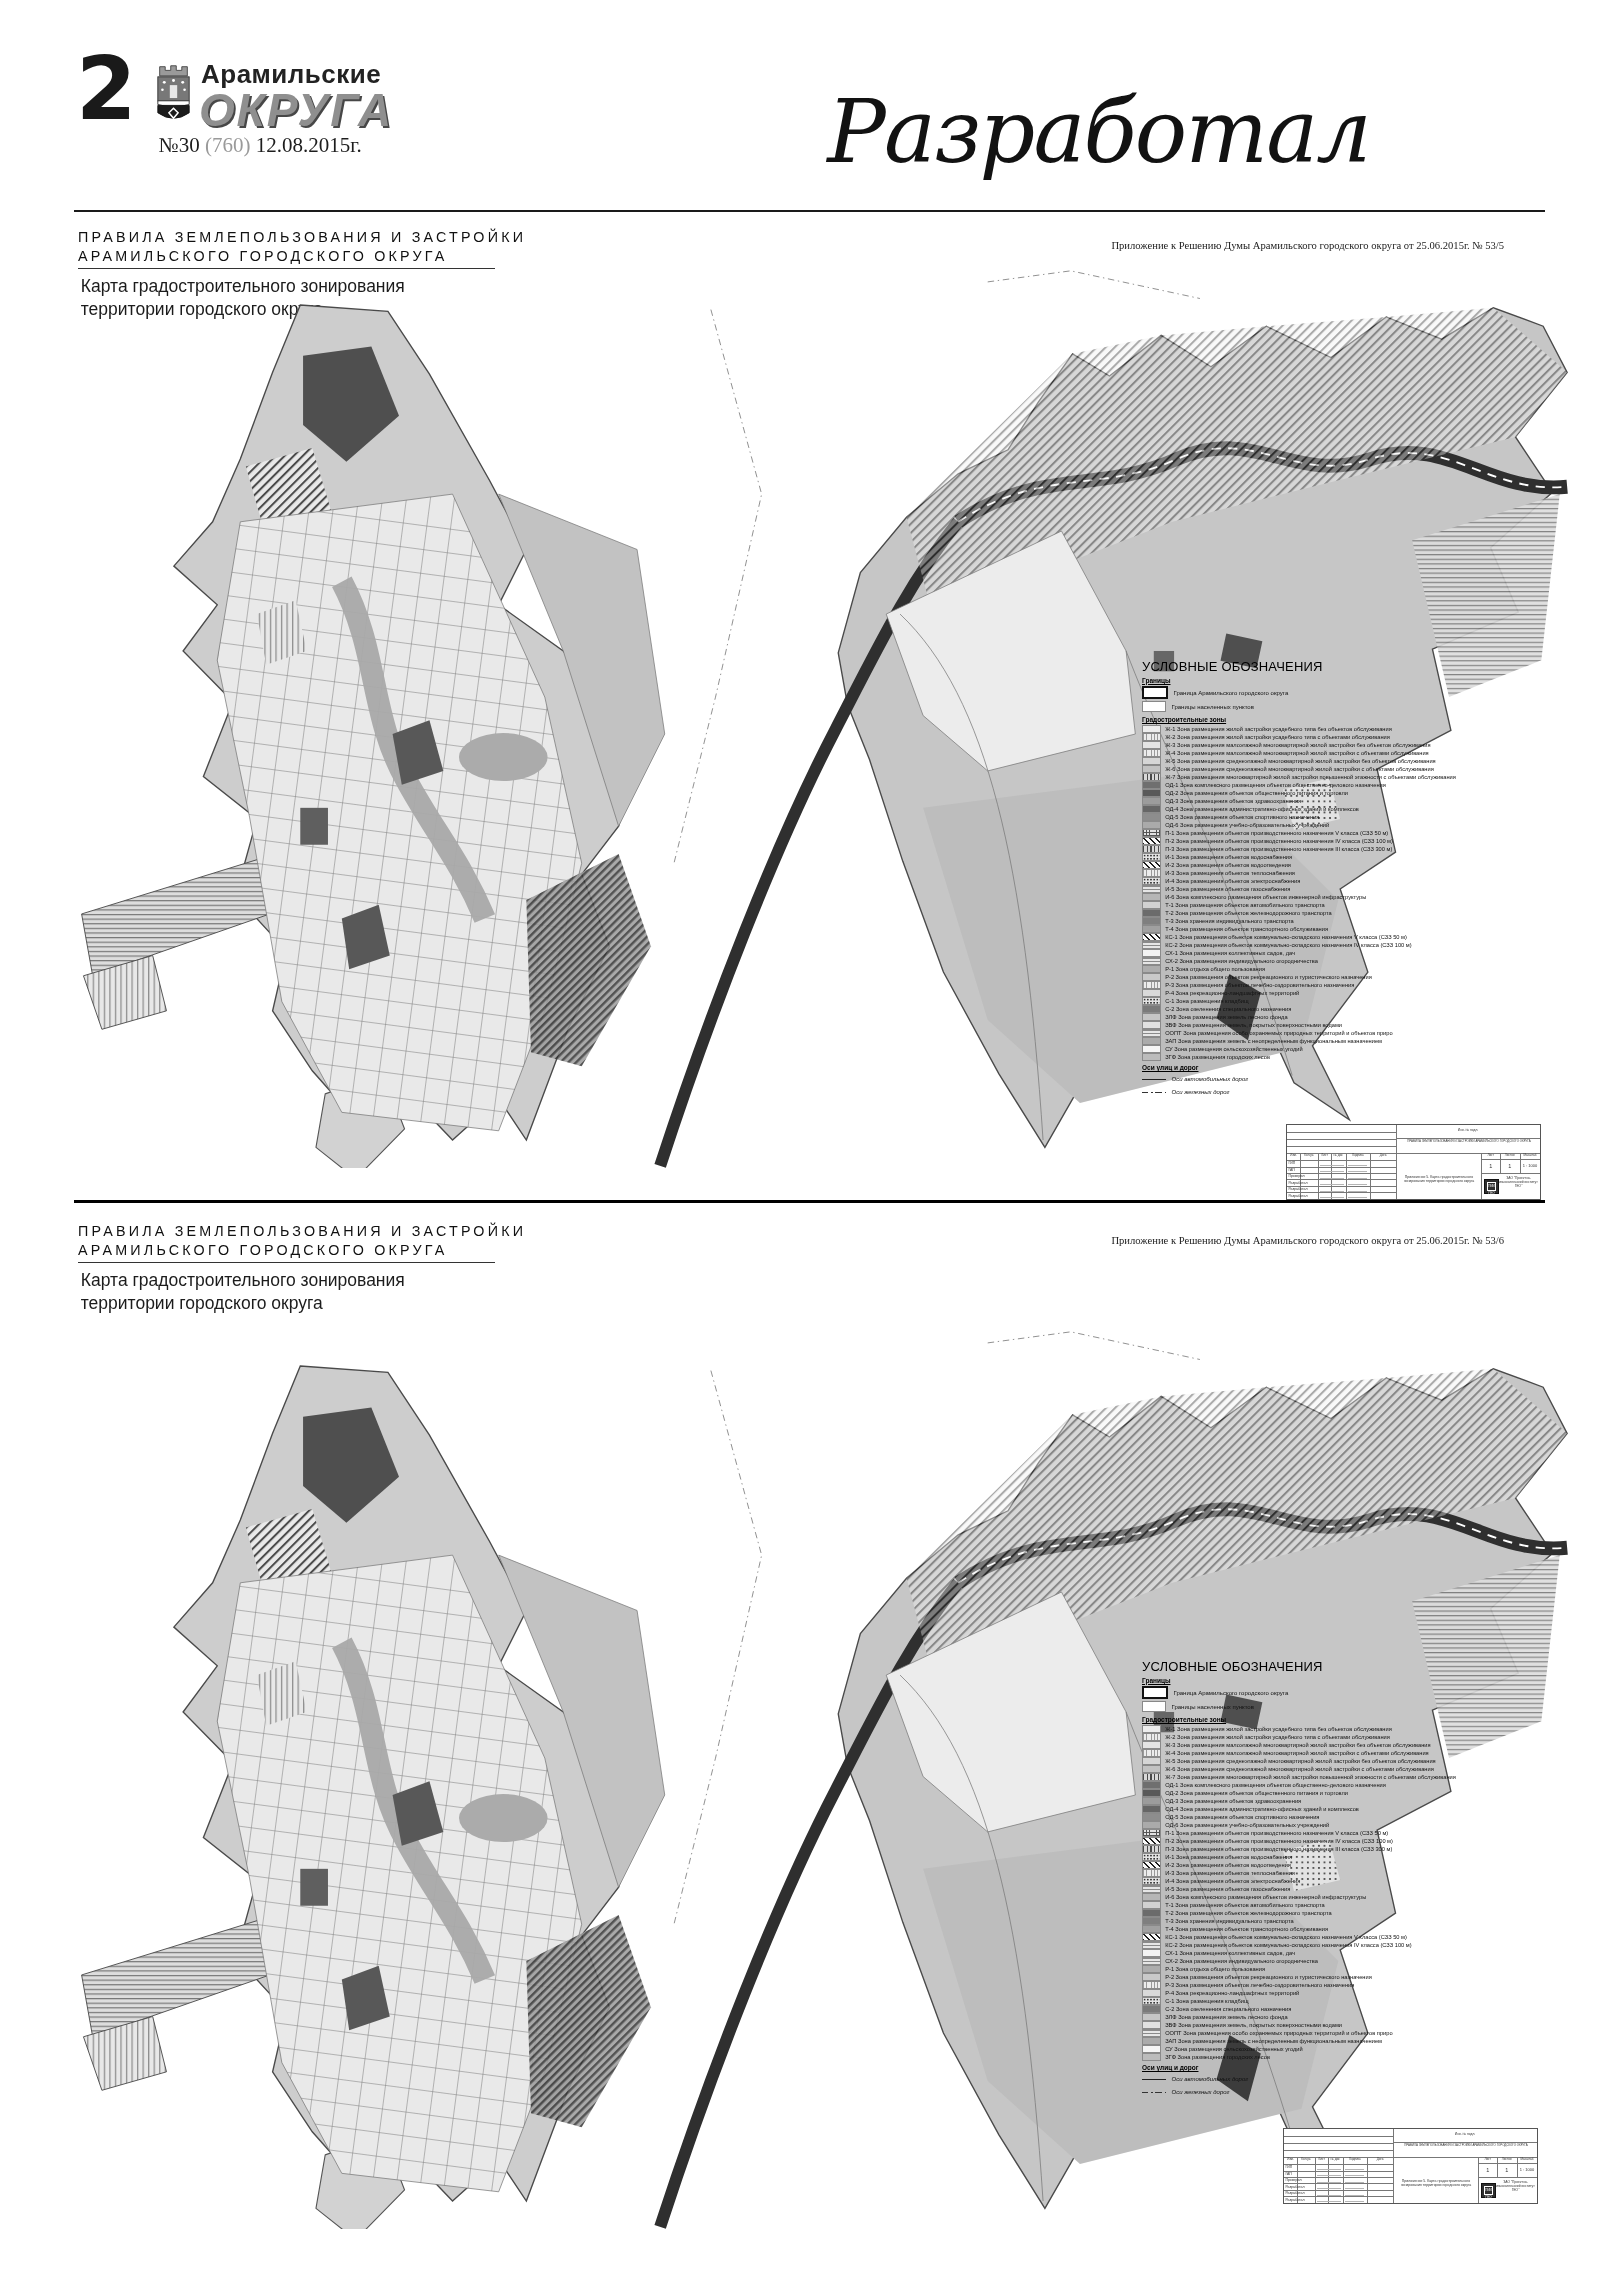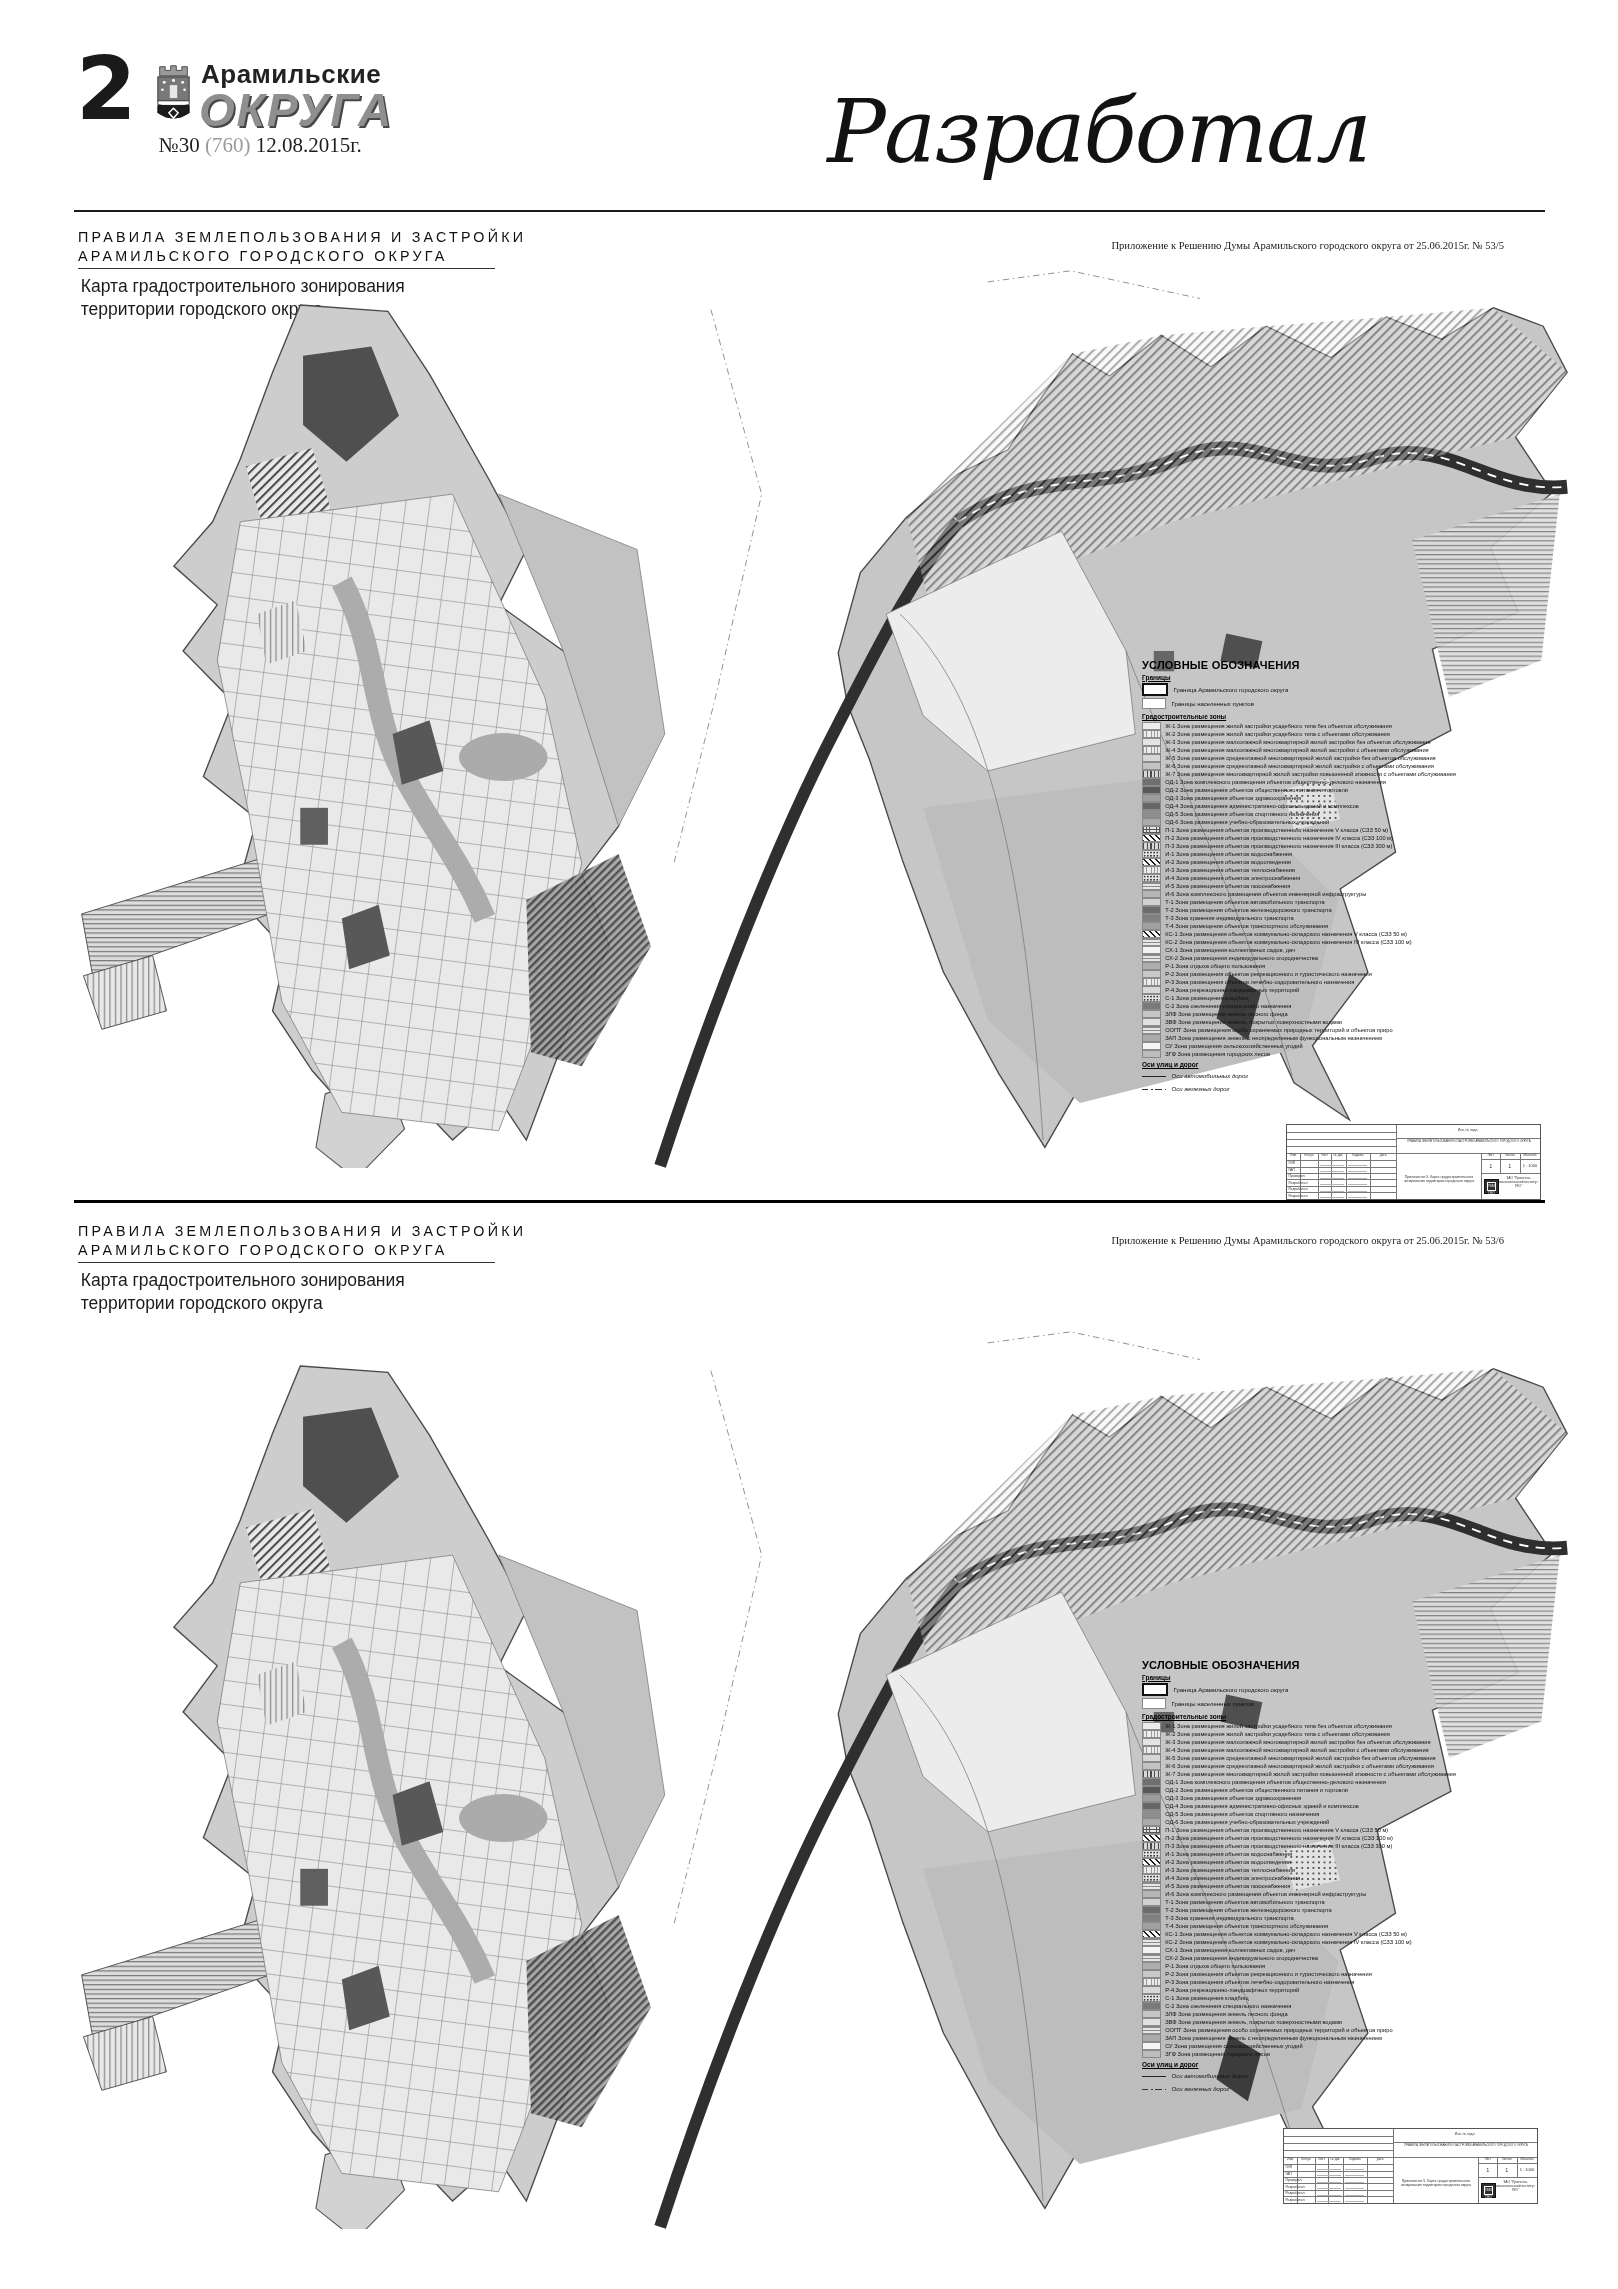--- a/index.html
+++ b/index.html
@@ -25,21 +25,21 @@
            line-height:19.4px;color:#111;white-space:nowrap;}
   .sec-rule{position:absolute;left:0;top:46px;width:417px;height:1.4px;background:#333;}
   .sec-sub{position:absolute;left:2.8px;top:53px;font-size:17.5px;line-height:23px;color:#1c1c1c;}
   .annot{position:absolute;left:1001px;width:503px;text-align:right;font-family:"Liberation Serif",serif;
          font-size:10.6px;color:#222;white-space:nowrap;}
   
   .map-slot{position:absolute;left:65px;width:1504px;height:951px;}
   .map-svg{width:100%;height:100%;}
   
   .legend{position:absolute;left:1142px;width:399px;z-index:5;}
-  .lg-title{font-size:11px;font-weight:bold;letter-spacing:0.2px;margin-bottom:2.8px;color:#000;}
+  .lg-title{font-size:13px;font-weight:normal;letter-spacing:0.2px;margin-bottom:2.8px;color:#000;}
   .lg-group{font-size:6.5px;font-weight:bold;text-decoration:underline;margin:2.8px 0 1.8px;color:#000;}
   .lg-brow{display:flex;align-items:center;height:14px;}
   .lg-brow .txt{font-size:6px;color:#111;}
   .lg-zrow{display:flex;align-items:center;height:8px;}
   .lg-zrow .txt{font-size:5.7px;color:#111;white-space:nowrap;}
   .lg-arow{display:flex;align-items:center;height:13px;}
   .lg-arow .txt{font-size:6px;font-style:italic;color:#111;}
   .bsw{width:22px;height:9.2px;margin-right:5.5px;background:#fff;flex:none;}
   .bsw-thick{border:2.3px solid #111;}
   .bsw-thin{border:0.9px solid #888;}

